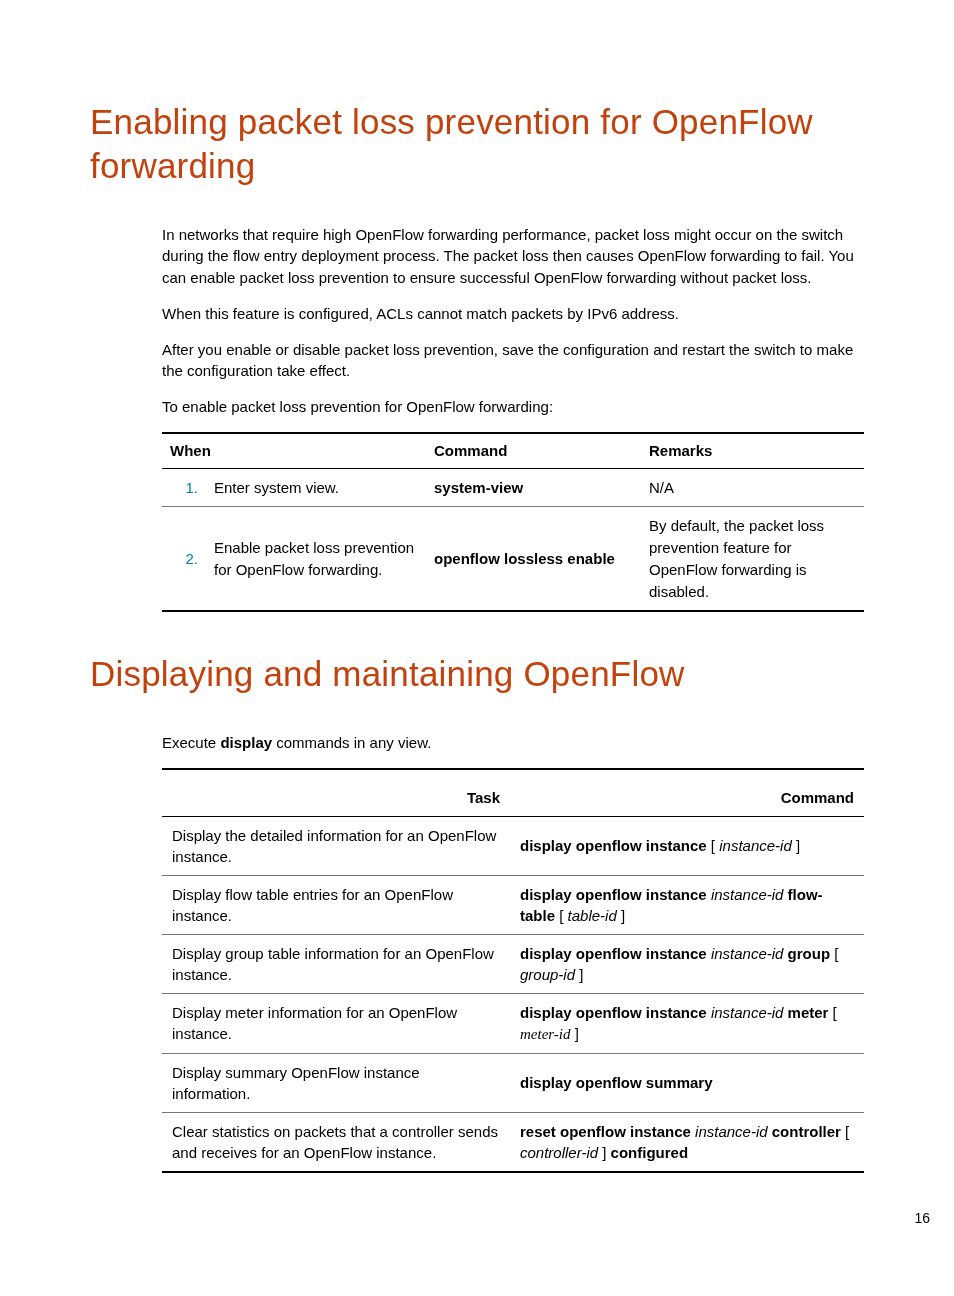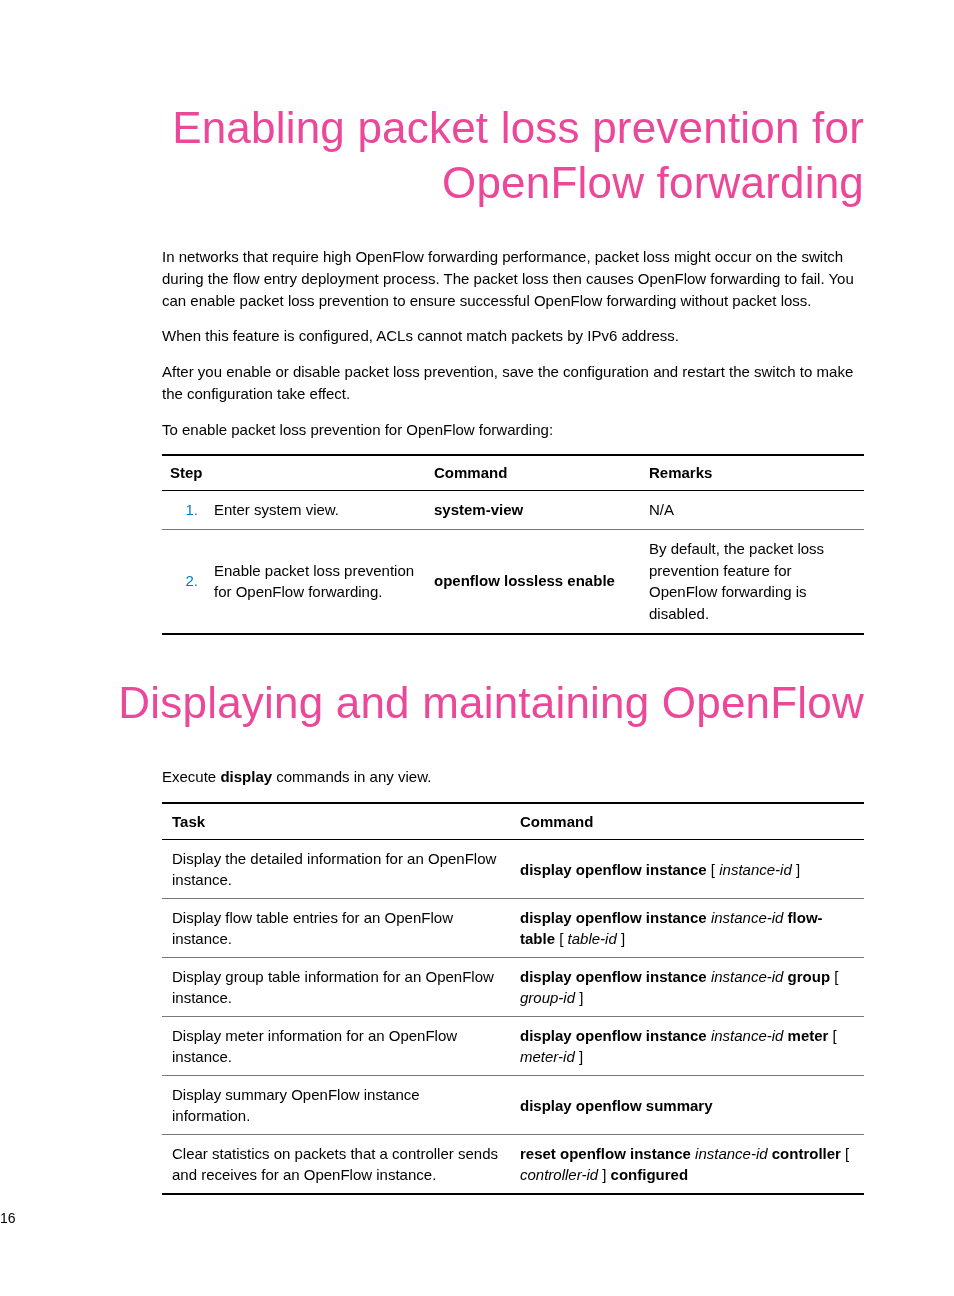--- a/index.html
+++ b/index.html
@@ -15,26 +15,25 @@
   .page {
     box-sizing: border-box;
     padding: 100px 90px 0 90px;
     width: 954px;
     position: relative;
     height: 1296px;
   }
   h1.section-title {
     font-family: "Segoe UI Light", "Helvetica Neue Light", Arial, sans-serif;
     font-weight: 300;
-    color: #ec4899;
-    font-size: 44px;
+    color: #c2410c;
+    font-size: 35px;
     margin: 0 0 24px 0;
     line-height: 1.25;
     letter-spacing: 0.2px;
-    text-align: right;
   }
   .body-block {
     margin-left: 72px;
     font-size: 15px;
     line-height: 1.45;
     color: #000;
     margin-top: 36px;
   }
   .body-block p {
     margin: 0 0 14px 0;
@@ -78,43 +77,43 @@
   .gap-between { height: 40px; }
 
   
   table.task-table {
     width: 100%;
     border-collapse: collapse;
     margin: 8px 0 0 0;
     font-size: 15px;
   }
   table.task-table thead th {
-    text-align: left;
+    text-align: right;
     font-weight: 700;
-    padding: 7px 10px 7px 10px;
+    padding: 17px 10px 7px 10px;
     border-top: 2.5px solid #000;
     border-bottom: 1.5px solid #000;
   }
   table.task-table tbody td {
     padding: 8px 10px;
     vertical-align: middle;
     border-bottom: 0.5px solid #777;
     line-height: 1.4;
   }
   table.task-table tbody tr:last-child td {
     border-bottom: 2.5px solid #000;
   }
   .task-col { width: 348px; }
 
   .page-number {
     position: absolute;
     bottom: 70px;
     left: 0;
     width: 930px;
-    text-align: left;
+    text-align: right;
     font-size: 14px;
   }
 </style>
 </head>
 <body>
 
 <div class="page">
 
   <h1 class="section-title">Enabling packet loss prevention for OpenFlow forwarding</h1>
 
@@ -126,21 +125,21 @@
 
     <table class="step-table">
       <colgroup>
         <col style="width:30px">
         <col class="step-col">
         <col class="cmd-col">
         <col>
       </colgroup>
       <thead>
         <tr>
-          <th colspan="2">Step</th>
+          <th colspan="2">When</th>
           <th>Command</th>
           <th>Remarks</th>
         </tr>
       </thead>
       <tbody id="step-table-body">
           <tr>
             <td class="step-num">1.</td>
             <td>Enter system view.</td>
             <td class="cmd-bold">system-view</td>
             <td>N/A</td>
@@ -183,21 +182,21 @@
           <tr>
             <td>Display flow table entries for an OpenFlow instance.</td>
             <td><span style="font-weight: 700;">display openflow instance</span><span> </span><span style="font-style: italic;">instance-id</span><span> </span><span style="font-weight: 700;">flow-table</span><span> [ </span><span style="font-style: italic;">table-id</span><span> ]</span></td>
           </tr>
           <tr>
             <td>Display group table information for an OpenFlow instance.</td>
             <td><span style="font-weight: 700;">display openflow instance</span><span> </span><span style="font-style: italic;">instance-id</span><span> </span><span style="font-weight: 700; text-align: center;">group</span><span> [ </span><span style="font-style: italic;">group-id</span><span> ]</span></td>
           </tr>
           <tr>
             <td>Display meter information for an OpenFlow instance.</td>
-            <td><span style="font-weight: 700;">display openflow instance</span><span> </span><span style="font-style: italic;">instance-id</span><span> </span><span style="font-weight: 700;">meter</span><span> [ </span><span style="font-style: italic;">meter-id</span><span> ]</span></td>
+            <td><span style="font-weight: 700;">display openflow instance</span><span> </span><span style="font-style: italic;">instance-id</span><span> </span><span style="font-weight: 700;">meter</span><span> [ </span><span style="font-style: italic; font-family: Liberation Serif, serif;">meter-id</span><span> ]</span></td>
           </tr>
           <tr>
             <td>Display summary OpenFlow instance information.</td>
             <td><span style="font-weight: 700;">display openflow summary</span></td>
           </tr>
           <tr>
             <td>Clear statistics on packets that a controller sends and receives for an OpenFlow instance.</td>
             <td><span style="font-weight: 700;">reset openflow instance</span><span> </span><span style="font-style: italic;">instance-id</span><span> </span><span style="font-weight: 700;">controller</span><span> [ </span><span style="font-style: italic;">controller-id</span><span> ] </span><span style="font-weight: 700;">configured</span></td>
           </tr>
         </tbody>

